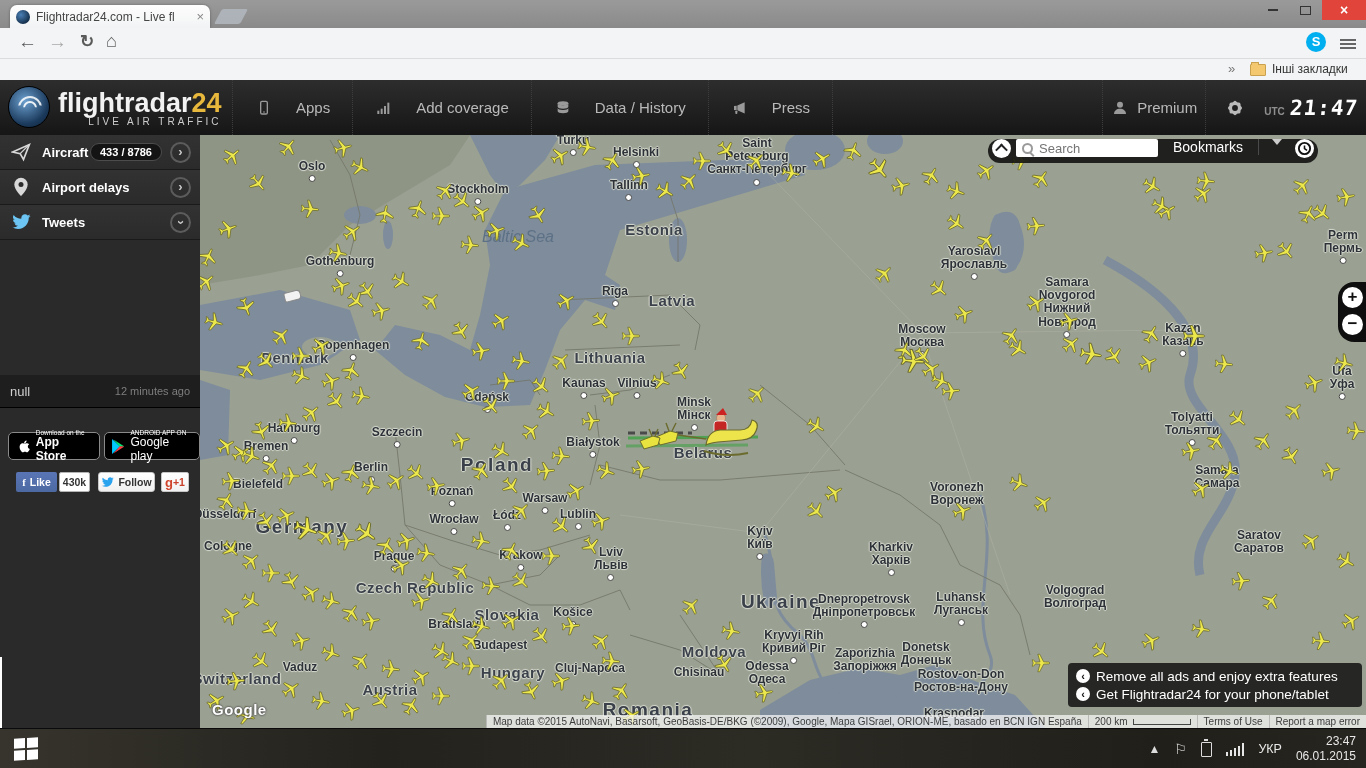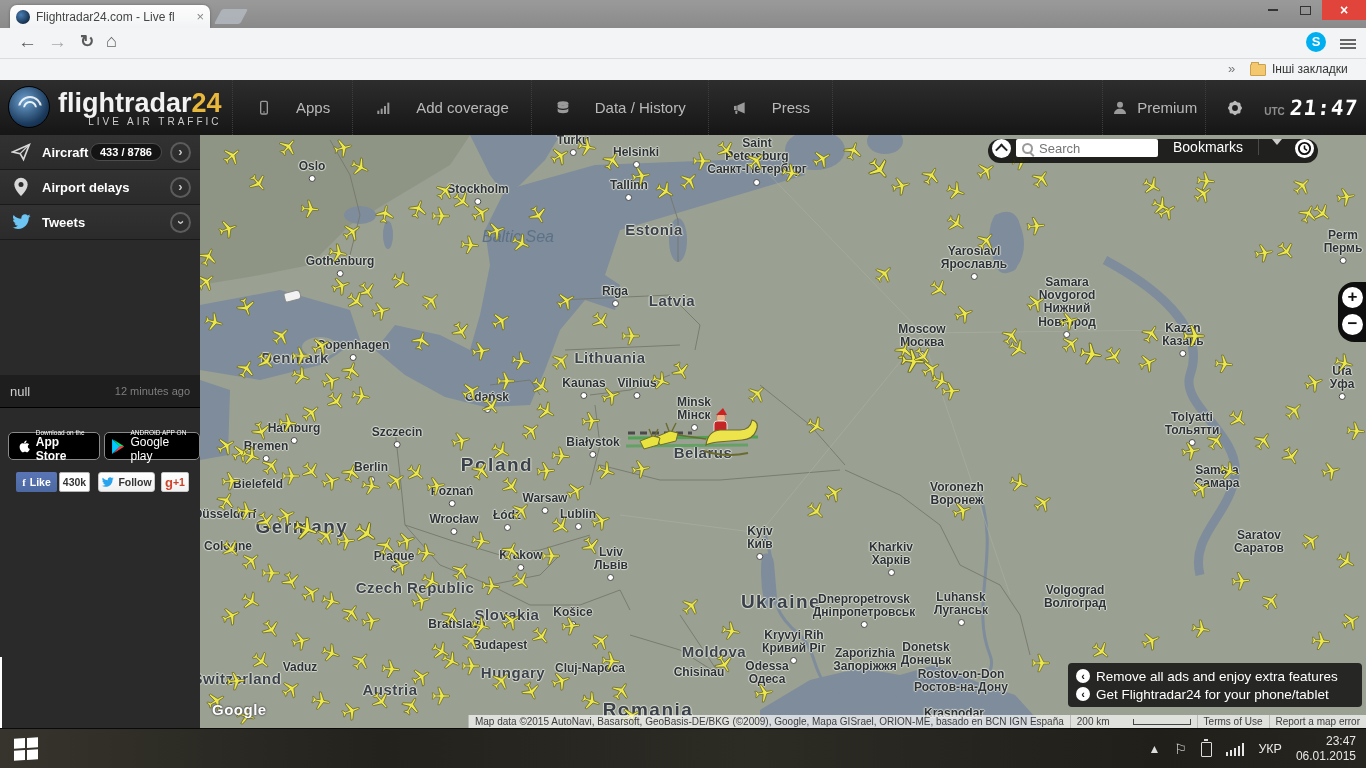--- a/index.html
+++ b/index.html
@@ -104,21 +104,21 @@
   #zoomctl{position:absolute;left:1138px;top:147px;width:28px;height:60px;background:#0e0e0e;border-radius:16px 0 0 16px;}
   .zbtn{position:absolute;left:4px;width:21px;height:21px;border-radius:50%;background:#fff;color:#111;font-size:17px;font-weight:bold;text-align:center;line-height:20px;}
   #zin{top:5px;} #zout{top:32px;}
   
   #promo{position:absolute;left:868px;top:528px;width:294px;height:44px;background:rgba(22,22,22,.88);border-radius:4px;color:#fff;font-size:13.5px;display:flex;flex-direction:column;justify-content:center;gap:3px;padding-left:8px;box-sizing:border-box;}
   .promo-row{display:flex;align-items:center;gap:6px;}
   .pchev{width:14px;height:14px;border-radius:50%;background:#fff;color:#111;font-weight:bold;font-size:11px;line-height:14px;text-align:center;flex:0 0 14px;}
   
   #attrib{position:absolute;right:0;bottom:0;height:13px;display:flex;align-items:stretch;font-size:10px;color:#3c3c3c;}
   .attr-seg{background:rgba(250,250,250,.72);display:flex;align-items:center;padding:0 6px;border-left:1px solid rgba(160,160,160,.6);white-space:nowrap;}
-  #scale-seg{gap:23px;}
+  #scale-seg{gap:5px;}
   #scale-line{width:56px;height:5px;border-left:1px solid #444;border-right:1px solid #444;border-bottom:1px solid #444;}
   #google-logo{position:absolute;left:12px;top:566px;color:#fff;font-size:15px;font-weight:bold;letter-spacing:.5px;text-shadow:0 0 2px #444,0 0 2px #444;}
   
   #taskbar{position:absolute;left:0;top:728px;width:1366px;height:40px;background:linear-gradient(90deg,#36342c,#23221d 28%,#2c2b24 55%,#201f1a 85%,#26251f);border-top:1px solid #0a0a0a;}
   #startbtn{position:absolute;left:14px;top:9px;width:24px;height:22px;transform:skewY(-4deg);}
   #startbtn i{position:absolute;width:11px;height:10px;background:#fff;}
   #startbtn i:nth-child(1){left:0;top:0;} #startbtn i:nth-child(2){left:13px;top:0;}
   #startbtn i:nth-child(3){left:0;top:12px;} #startbtn i:nth-child(4){left:13px;top:12px;}
   #tray{position:absolute;right:6px;top:0;height:40px;display:flex;align-items:center;gap:14px;color:#e8e8e8;}
   #tray .glyph{font-size:12px;color:#ddd;}

